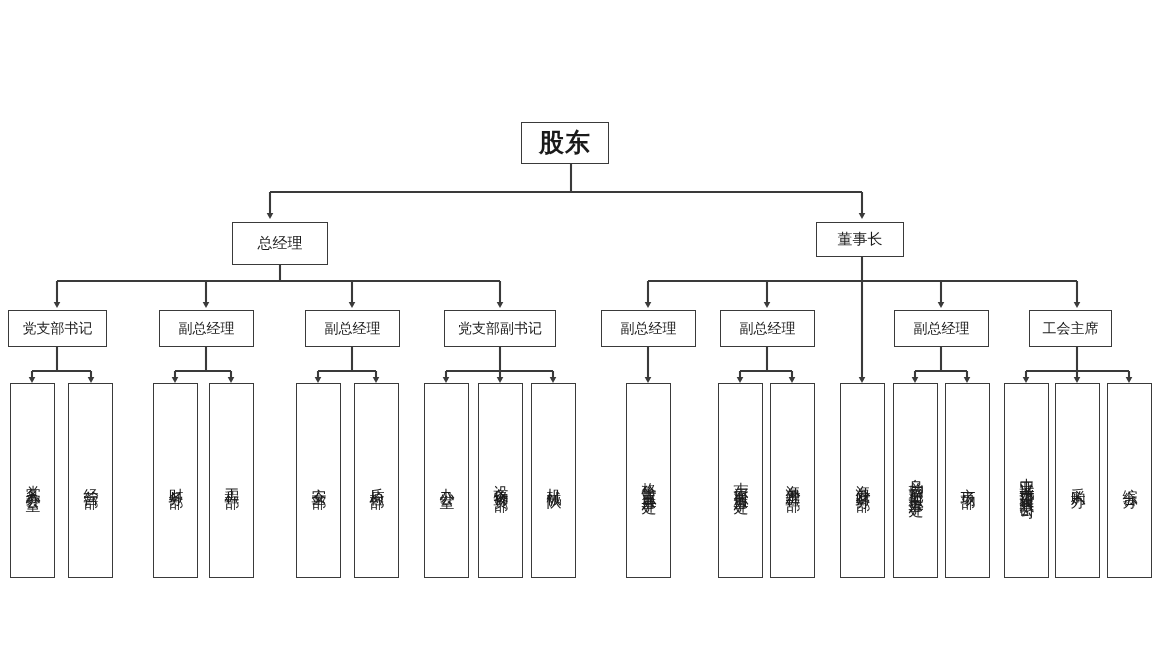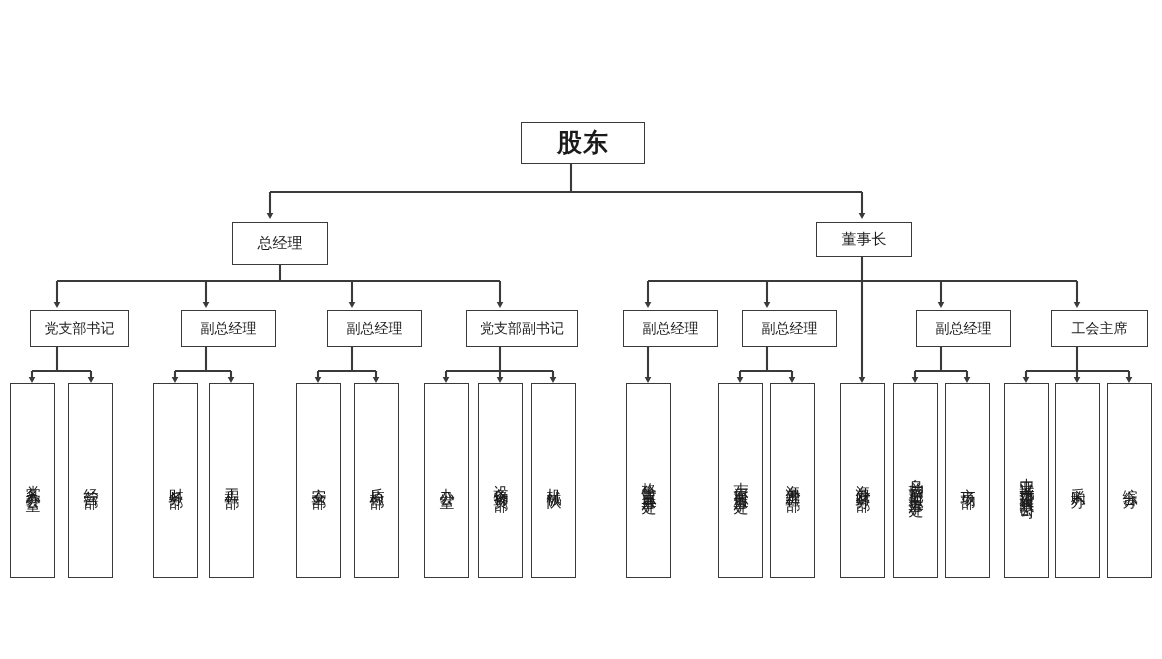--- a/index.html
+++ b/index.html
@@ -45,21 +45,20 @@
   .node.root {
     font-size: 25px;
     font-weight: bold;
     letter-spacing: 1px;
   }
   .node.level2 {
     font-size: 15px;
   }
   .node.level3 {
     font-size: 14px;
-    margin-left: 22px;
   }
   .node.leaf {
     font-size: 15px;
     align-items: center;
   }
   .node.leaf .node-label {
     writing-mode: vertical-rl;
     text-orientation: upright;
     letter-spacing: 3px;
     line-height: 1;
@@ -134,28 +133,28 @@
       <path d="M967,371 L967,378" marker-end="url(#arrow)"></path>
 
       <path d="M1077,347 L1077,371"></path>
       <path d="M1026,371 L1129,371"></path>
       <path d="M1026,371 L1026,378" marker-end="url(#arrow)"></path>
       <path d="M1077,371 L1077,378" marker-end="url(#arrow)"></path>
       <path d="M1129,371 L1129,378" marker-end="url(#arrow)"></path>
     </g>
   </svg>
 
-  <div class="node root" style="left:521px; top:122px; width:124px; height:42px;">
+  <div class="node root" style="left:521px; top:122px; width:88px; height:42px;">
     <span class="node-label">股东</span>
   </div>
 
   <div class="node level2" style="left:232px; top:222px; width:96px; height:43px;">
     <span class="node-label">总经理</span>
   </div>
-  <div class="node level2" style="left:816px; top:222px; width:96px; height:35px;">
+  <div class="node level2" style="left:816px; top:222px; width:88px; height:35px;">
     <span class="node-label">董事长</span>
   </div>
 
   <div class="node level3" style="left:8px; top:310px; width:99px; height:37px;">
     <span class="node-label">党支部书记</span>
   </div>
   <div class="node level3" style="left:159px; top:310px; width:95px; height:37px;">
     <span class="node-label">副总经理</span>
   </div>
   <div class="node level3" style="left:305px; top:310px; width:95px; height:37px;">
@@ -166,21 +165,21 @@
   </div>
   <div class="node level3" style="left:601px; top:310px; width:95px; height:37px;">
     <span class="node-label">副总经理</span>
   </div>
   <div class="node level3" style="left:720px; top:310px; width:95px; height:37px;">
     <span class="node-label">副总经理</span>
   </div>
   <div class="node level3" style="left:894px; top:310px; width:95px; height:37px;">
     <span class="node-label">副总经理</span>
   </div>
-  <div class="node level3" style="left:1029px; top:310px; width:97px; height:37px;justify-content:center;">
+  <div class="node level3" style="left:1029px; top:310px; width:83px; height:37px;justify-content:center;">
     <span class="node-label">工会主席</span>
   </div>
 
   <div class="node leaf" style="left:10px; top:383px; width:45px; height:195px;">
     <span class="node-label">党务办公室</span>
   </div>
   <div class="node leaf" style="left:68px; top:383px; width:45px; height:195px;">
     <span class="node-label">经营部</span>
   </div>
   <div class="node leaf" style="left:153px; top:383px; width:45px; height:195px;">

